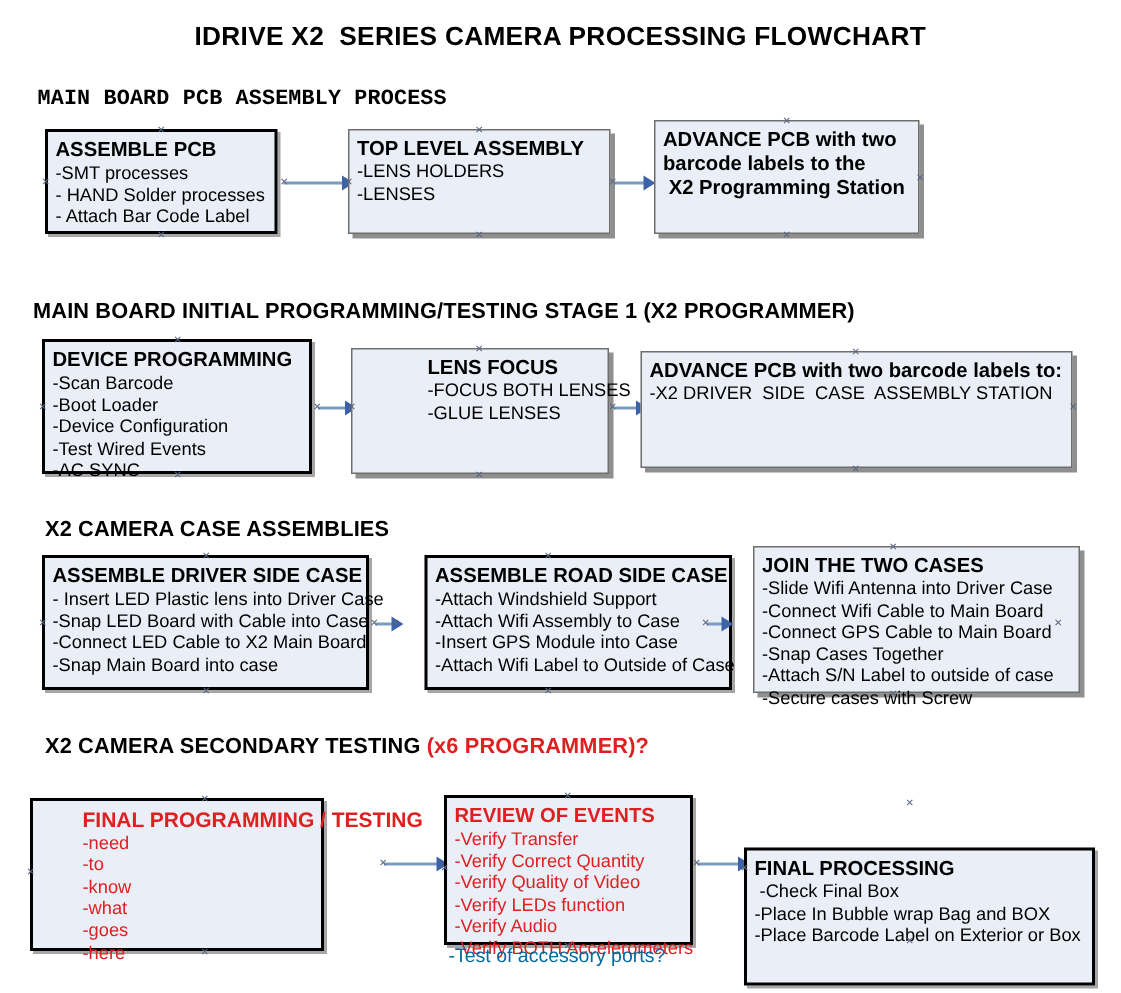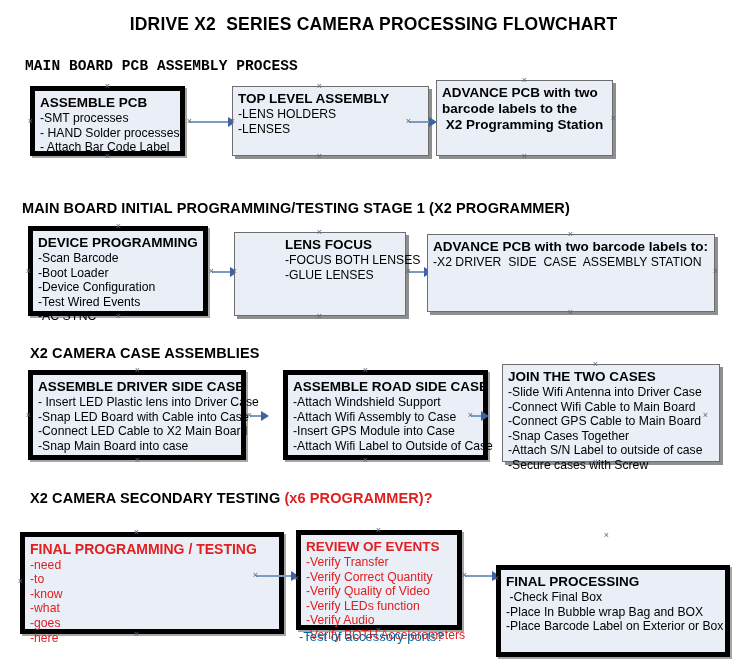--- a/index.html
+++ b/index.html
@@ -43,21 +43,21 @@
   }
   .section-title .red {
     color: #e02020;
   }
 
   
   .node {
     position: absolute;
     box-sizing: border-box;
     background: #e9eef7;
-    border: 5px solid #000000;
+    border: 2px solid #000000;
     box-shadow: 2px 2px 0 0 #a6a6a6;
     overflow: visible;
   }
   .node.thick {
     border: 1px solid #6e6e6e;
     box-shadow: 3px 3px 0 0 #8f8f8f;
   }
   .node .title {
     display: block;
     font-size: 13.5px;
@@ -139,21 +139,21 @@
     </div>
   </div>
   <div class="handle" style="left:104px; top:83px;"></div>
   <div class="handle" style="left:104px; top:153px;"></div>
   <div class="handle" style="left:27px; top:118px;"></div>
 
   <div class="conn" style="left:189px; top:121px; width:42px;"></div>
   <div class="conn-head" style="left:228px; top:117px;"></div>
   <div class="handle" style="left:186px; top:118px;"></div>
 
-  <div class="node thick" style="left:232px; top:86px; width:197px; height:70px;">
+  <div class="node thick" style="left:232px; top:86px; width:175px; height:70px;">
     <div class="body">
       <span class="title">TOP LEVEL ASSEMBLY</span>
       <span class="line">-LENS HOLDERS</span>
       <span class="line">-LENSES</span>
     </div>
   </div>
   <div class="handle" style="left:316px; top:83px;"></div>
   <div class="handle" style="left:316px; top:153px;"></div>
   <div class="handle" style="left:229px; top:118px;"></div>
 
@@ -263,21 +263,21 @@
       <span class="line">-Attach S/N Label to outside of case</span>
       <span class="line">-Secure cases with Screw</span>
     </div>
   </div>
   <div class="handle" style="left:592px; top:361px;"></div>
   <div class="handle" style="left:592px; top:459px;"></div>
   <div class="handle" style="left:702px; top:412px;"></div>
 
   <div class="section-title" style="left:30px; top:490px;"><span>X2 CAMERA SECONDARY TESTING </span><span class="red">(x6 PROGRAMMER)?</span></div>
 
-  <div class="node red" style="left:20px; top:532px; width:264px; height:102px;">
+  <div class="node red" style="left:20px; top:532px; width:196px; height:102px;padding-left:28px;">
     <div class="body">
       <span class="title big">FINAL PROGRAMMING / TESTING</span>
       <span class="line">-need</span>
       <span class="line">-to</span>
       <span class="line">-know</span>
       <span class="line">-what</span>
       <span class="line">-goes</span>
       <span class="line">-here</span>
     </div>
   </div>

